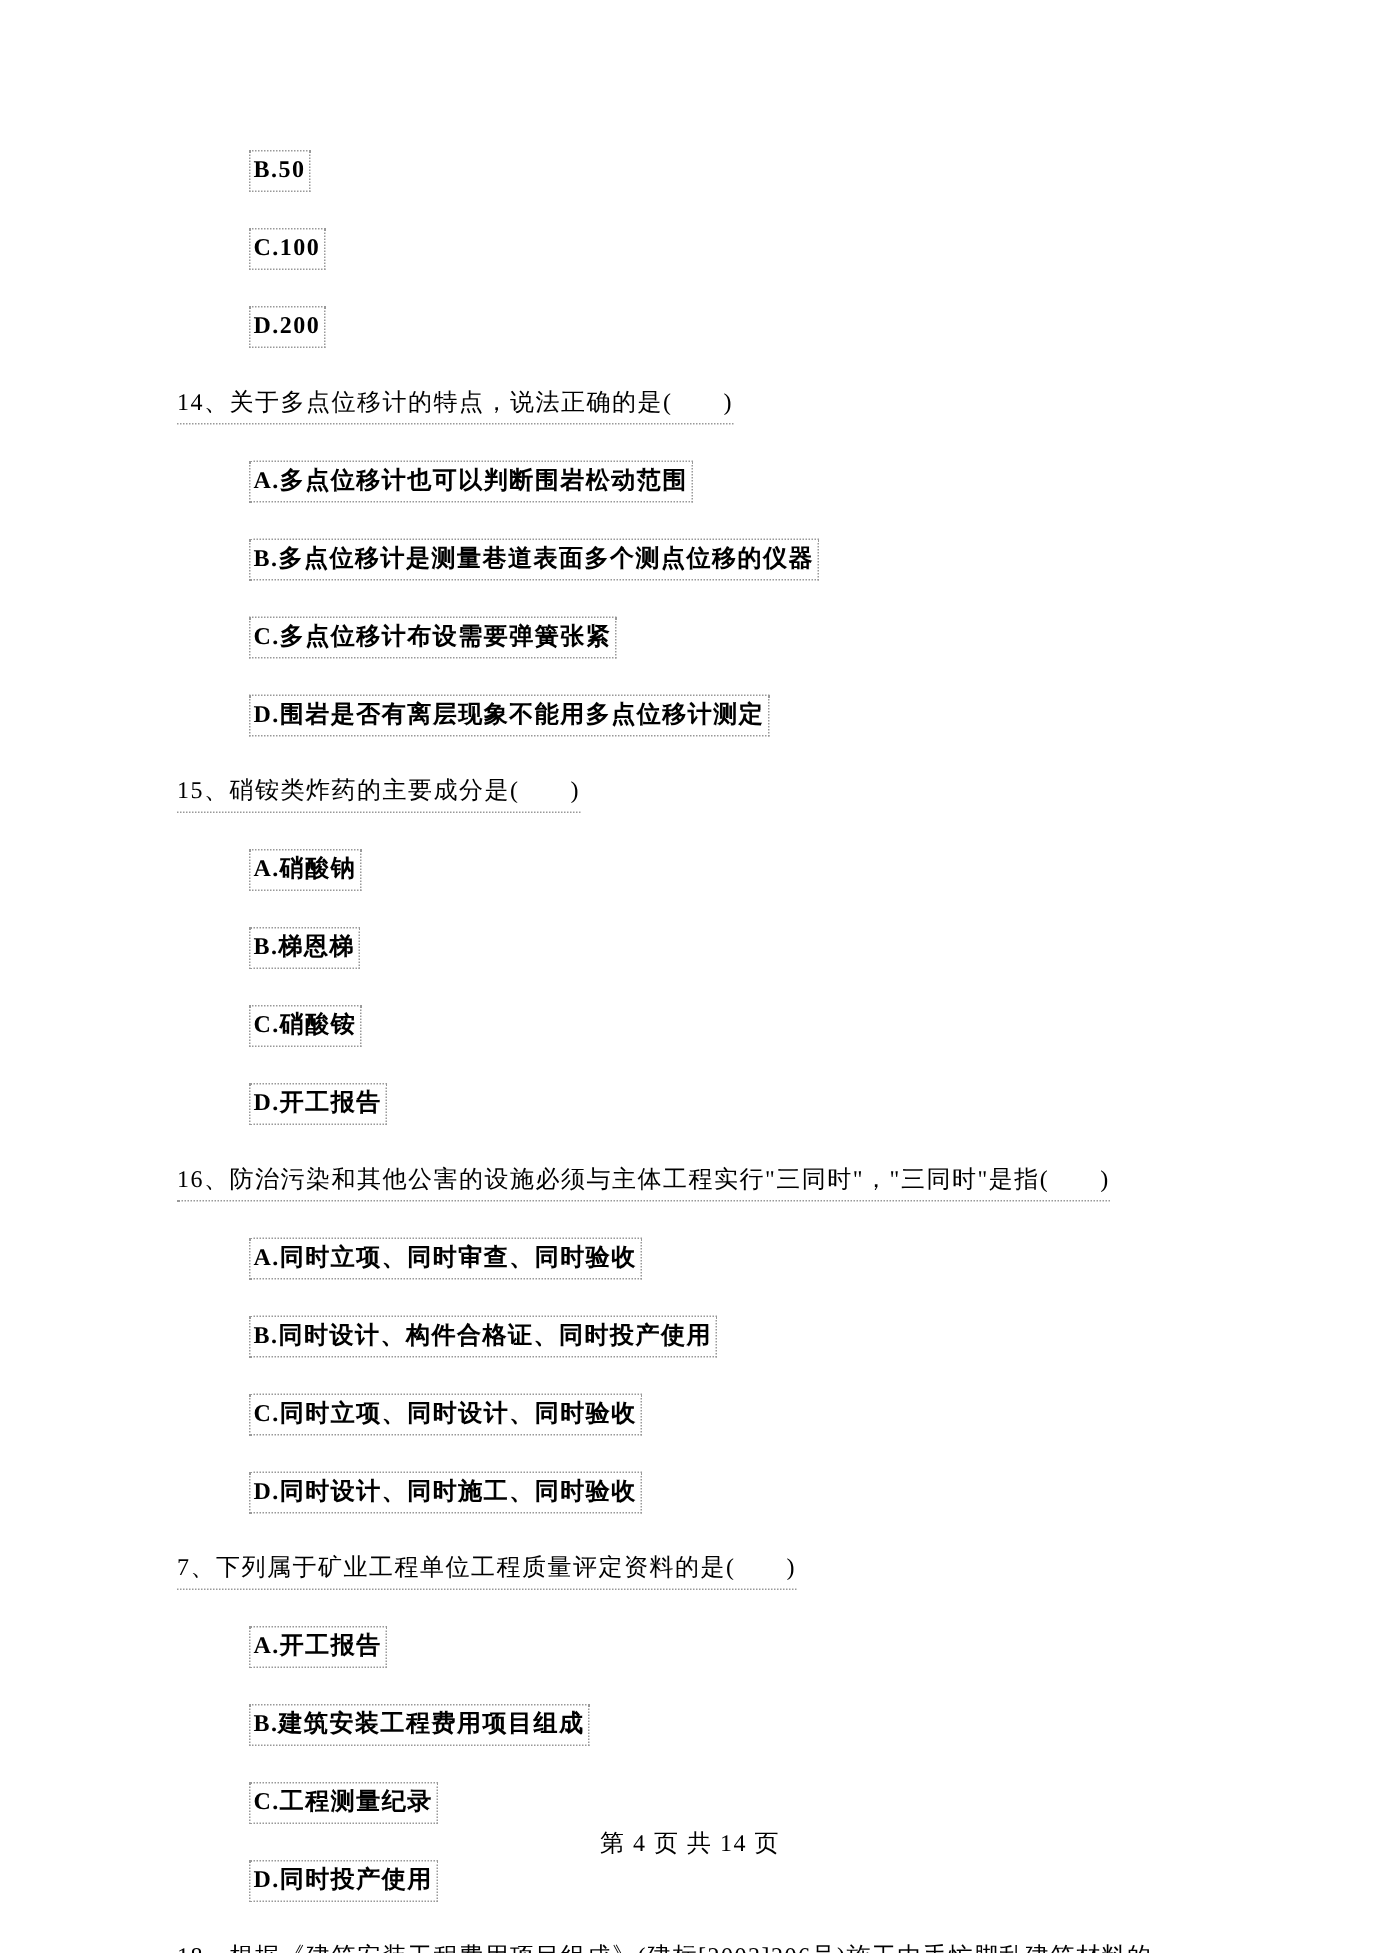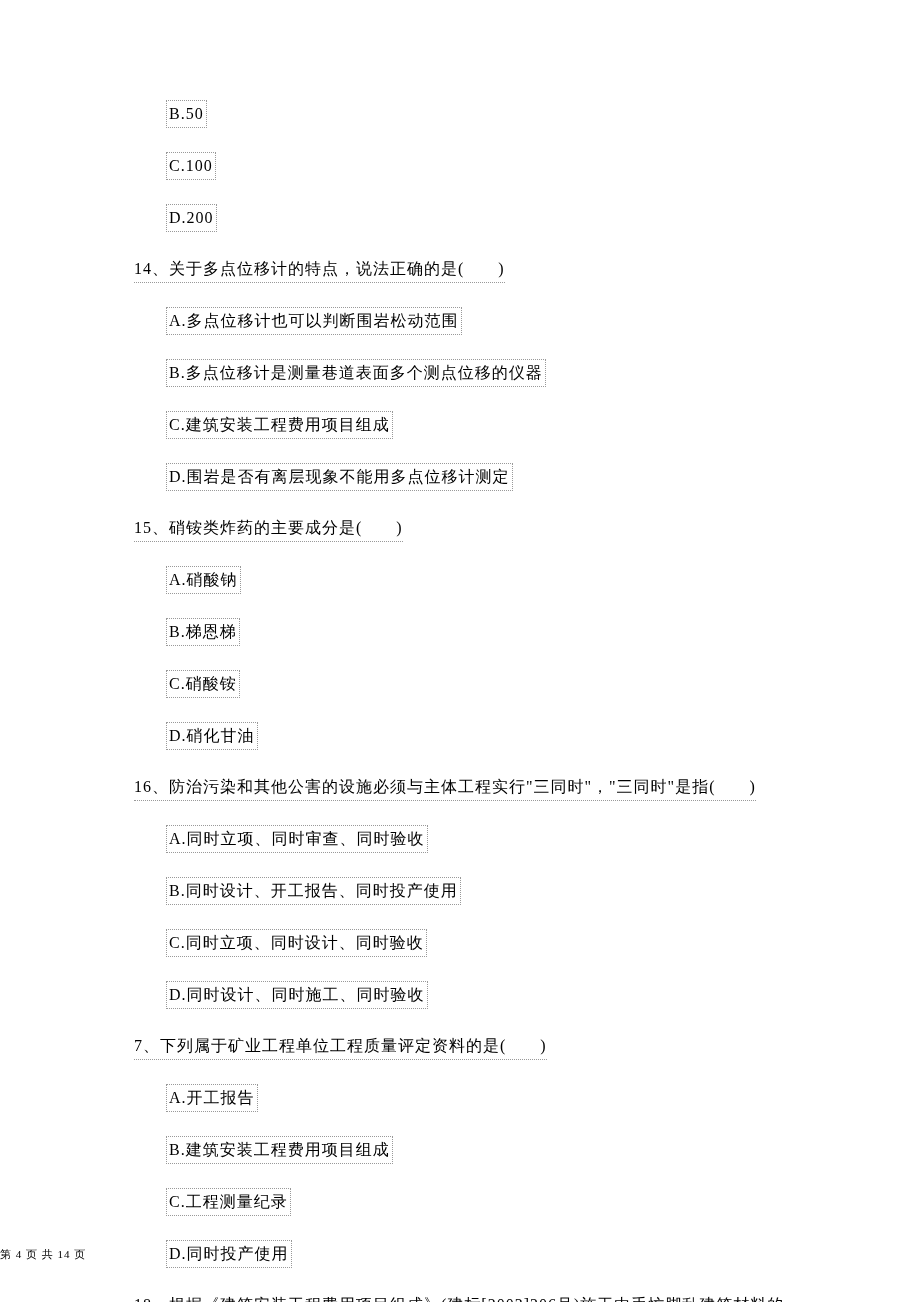--- a/index.html
+++ b/index.html
@@ -21,63 +21,65 @@
     .option-item {
       margin-left: 48px;
       margin-bottom: 24px;
       display: inline-block;
       border: 1px dotted #999;
       padding: 1px 2px;
       letter-spacing: 1px;
     }
     .option-row {
       display: block;
+      font-weight: bold;
     }
     .question-text {
       margin-bottom: 24px;
       display: inline-block;
       border-bottom: 1px dotted #999;
       padding: 1px 0px;
       letter-spacing: 1px;
     }
     .question-row {
       display: block;
-      margin-left: 16px;
+      margin-left: 0;
     }
     .footer {
       position: absolute;
-      bottom: 40px;
+      bottom: 60px;
       left: 0;
       width: 100%;
-      font-size: 11px;
+      text-align: center;
+      font-size: 16px;
       letter-spacing: 1px;
     }
   </style>
 </head>
 <body>
 
 <div class="option-row"><span class="option-item">B.50</span></div>
 <div class="option-row"><span class="option-item">C.100</span></div>
 <div class="option-row"><span class="option-item">D.200</span></div>
 
 <div class="question-row"><span class="question-text">14、关于多点位移计的特点，说法正确的是(　　)</span></div>
 <div class="option-row"><span class="option-item">A.多点位移计也可以判断围岩松动范围</span></div>
 <div class="option-row"><span class="option-item">B.多点位移计是测量巷道表面多个测点位移的仪器</span></div>
-<div class="option-row"><span class="option-item">C.建筑安装工程费用项目组成</span></div>
+<div class="option-row"><span class="option-item">C.多点位移计布设需要弹簧张紧</span></div>
 <div class="option-row"><span class="option-item">D.围岩是否有离层现象不能用多点位移计测定</span></div>
 
 <div class="question-row"><span class="question-text">15、硝铵类炸药的主要成分是(　　)</span></div>
 <div class="option-row"><span class="option-item">A.硝酸钠</span></div>
 <div class="option-row"><span class="option-item">B.梯恩梯</span></div>
 <div class="option-row"><span class="option-item">C.硝酸铵</span></div>
-<div class="option-row"><span class="option-item">D.硝化甘油</span></div>
+<div class="option-row"><span class="option-item">D.开工报告</span></div>
 
 <div class="question-row"><span class="question-text">16、防治污染和其他公害的设施必须与主体工程实行"三同时"，"三同时"是指(　　)</span></div>
 <div class="option-row"><span class="option-item">A.同时立项、同时审查、同时验收</span></div>
-<div class="option-row"><span class="option-item">B.同时设计、开工报告、同时投产使用</span></div>
+<div class="option-row"><span class="option-item">B.同时设计、构件合格证、同时投产使用</span></div>
 <div class="option-row"><span class="option-item">C.同时立项、同时设计、同时验收</span></div>
 <div class="option-row"><span class="option-item">D.同时设计、同时施工、同时验收</span></div>
 
 <div class="question-row"><span class="question-text">7、下列属于矿业工程单位工程质量评定资料的是(　　)</span></div>
 <div class="option-row"><span class="option-item">A.开工报告</span></div>
 <div class="option-row"><span class="option-item">B.建筑安装工程费用项目组成</span></div>
 <div class="option-row"><span class="option-item">C.工程测量纪录</span></div>
 <div class="option-row"><span class="option-item">D.同时投产使用</span></div>
 
 <div class="question-row" style="margin-bottom:6px;"><span class="question-text" style="margin-bottom:6px;">18、根据《建筑安装工程费用项目组成》(建标[2003]206号)施工中手忙脚乱建筑材料的一</span></div>

